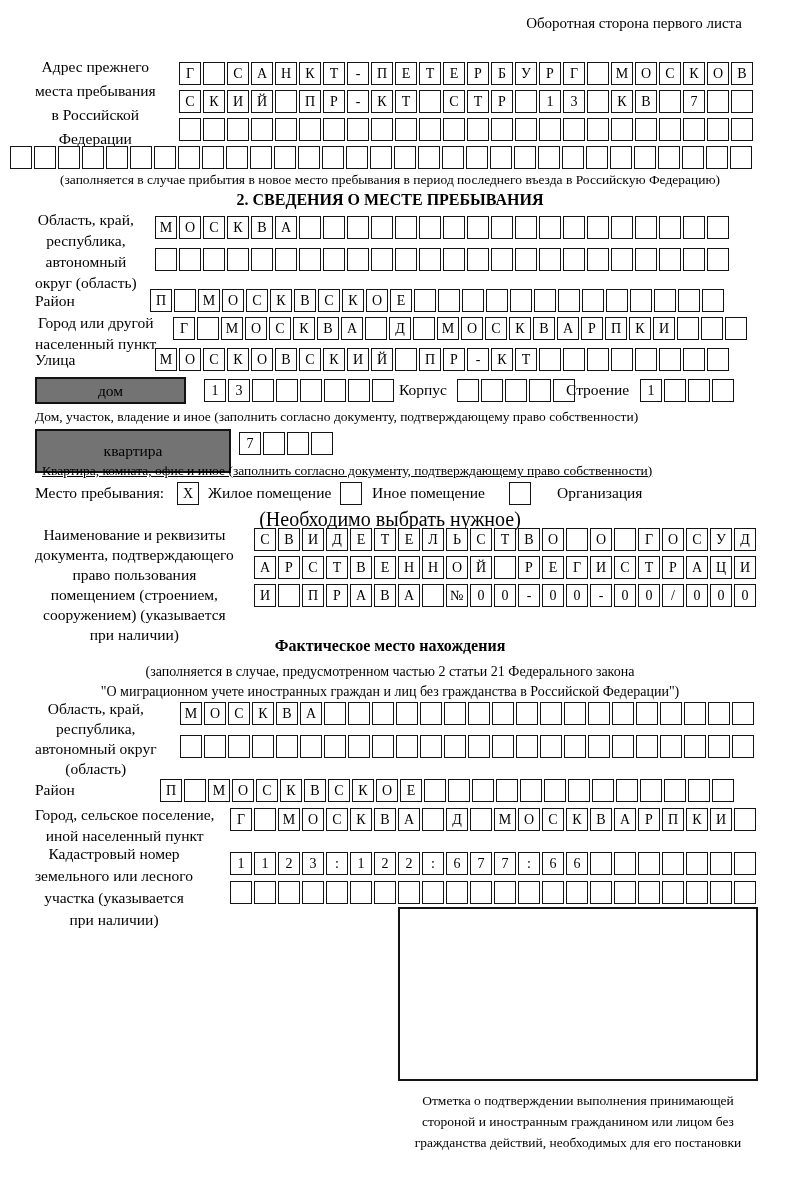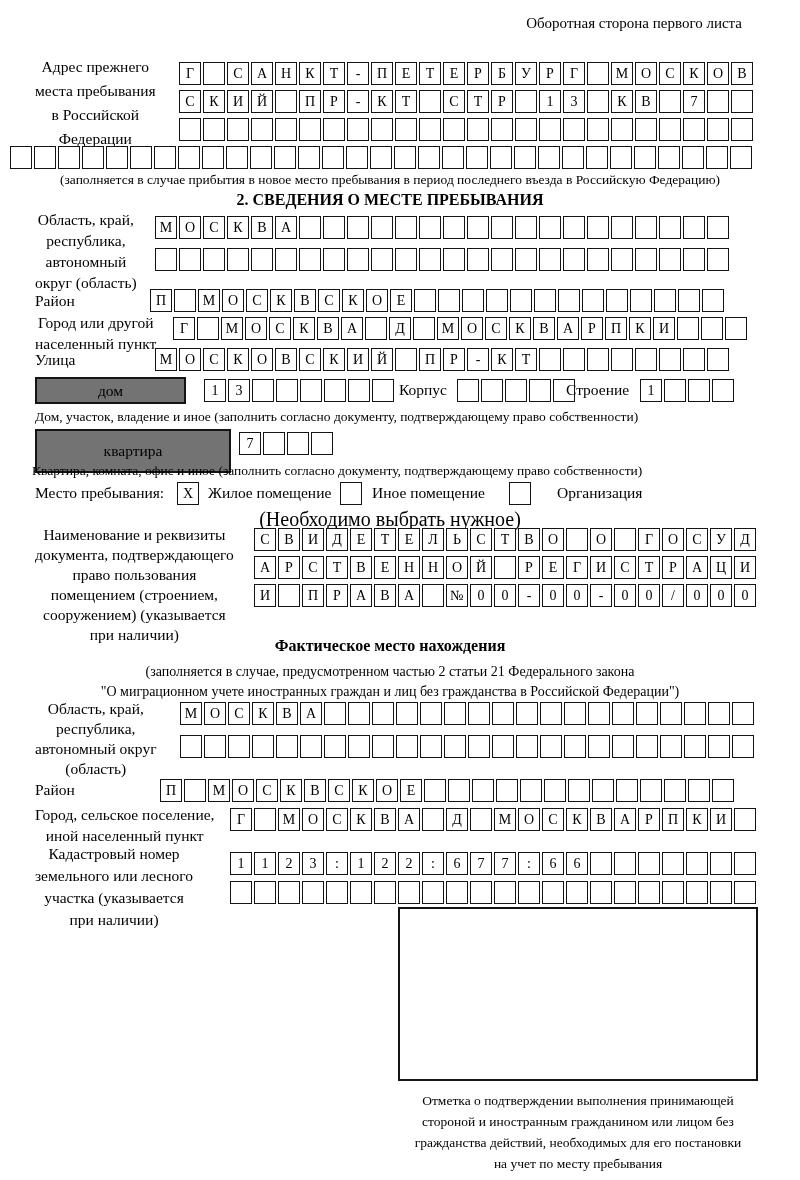--- a/index.html
+++ b/index.html
@@ -328,21 +328,21 @@
     </div>
   <div class="cap" style="left:35px; top:409px;">Дом, участок, владение и иное (заполнить согласно документу, подтверждающему право собственности)</div>
 
   <div class="boxlabel" style="left:35px; top:429px; width:196px; height:44px;">квартира</div>
   <div class="cellrow" style="left:239px; top:432px;">
       <span class="cell">7</span>
       <span class="cell"></span>
       <span class="cell"></span>
       <span class="cell"></span>
     </div>
-  <div class="cap" style="left:32px; top:463px;">Квартира, комната, офис и иное (заполнить согласно документу, подтверждающему право собственности)</div>
+  <div class="cap" style="left:42px; top:463px;text-decoration:underline;">Квартира, комната, офис и иное (заполнить согласно документу, подтверждающему право собственности)</div>
 
   <div class="inline-lbl" style="left:35px; top:484px;">Место пребывания:</div>
   <span class="cell" style="position:absolute; left:177px; top:482px;">X</span>
   <div class="inline-lbl" style="left:208px; top:484px;">Жилое помещение</div>
   <span class="cell" style="position:absolute; left:340px; top:482px;"></span>
   <div class="inline-lbl" style="left:372px; top:484px;">Иное помещение</div>
   <span class="cell" style="position:absolute; left:509px; top:482px;"></span>
   <div class="inline-lbl" style="left:557px; top:484px;">Организация</div>
   <div class="cap centered" style="top:508px; font-size:20px;">(Необходимо выбрать нужное)</div>
 
@@ -597,16 +597,15 @@
       <span class="cell"></span>
       <span class="cell"></span>
       <span class="cell"></span>
     </div>
 
   <div class="stampbox" style="left:398px; top:907px; width:360px; height:174px;"></div>
   <div class="stampcap" style="left:388px; top:1090px; width:380px;">
     <div>Отметка о подтверждении выполнения принимающей</div>
     <div>стороной и иностранным гражданином или лицом без</div>
     <div>гражданства действий, необходимых для его постановки</div>
-    <div>на учет по месту пребывания</div>
   </div>
 
 </div>
 
 </body></html>

